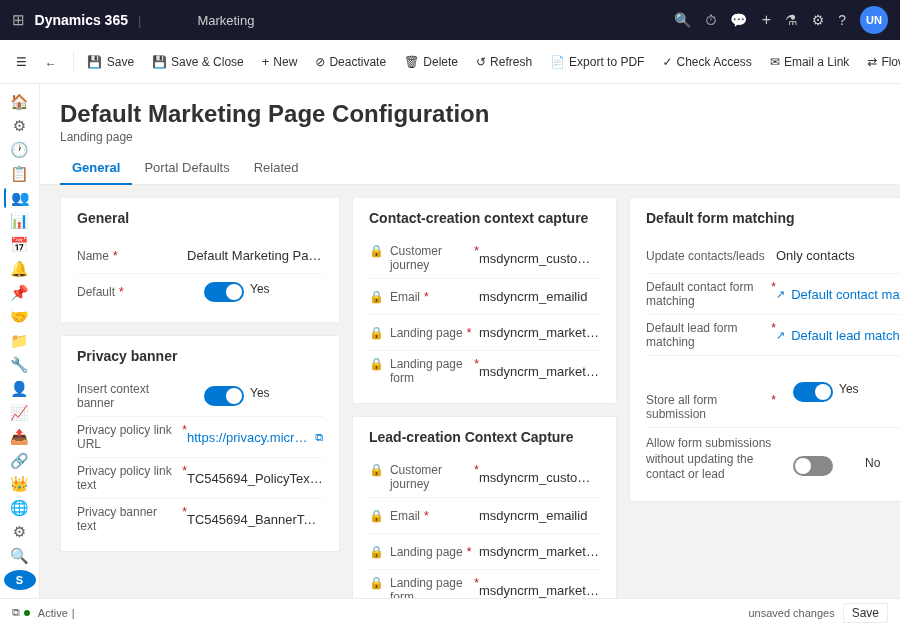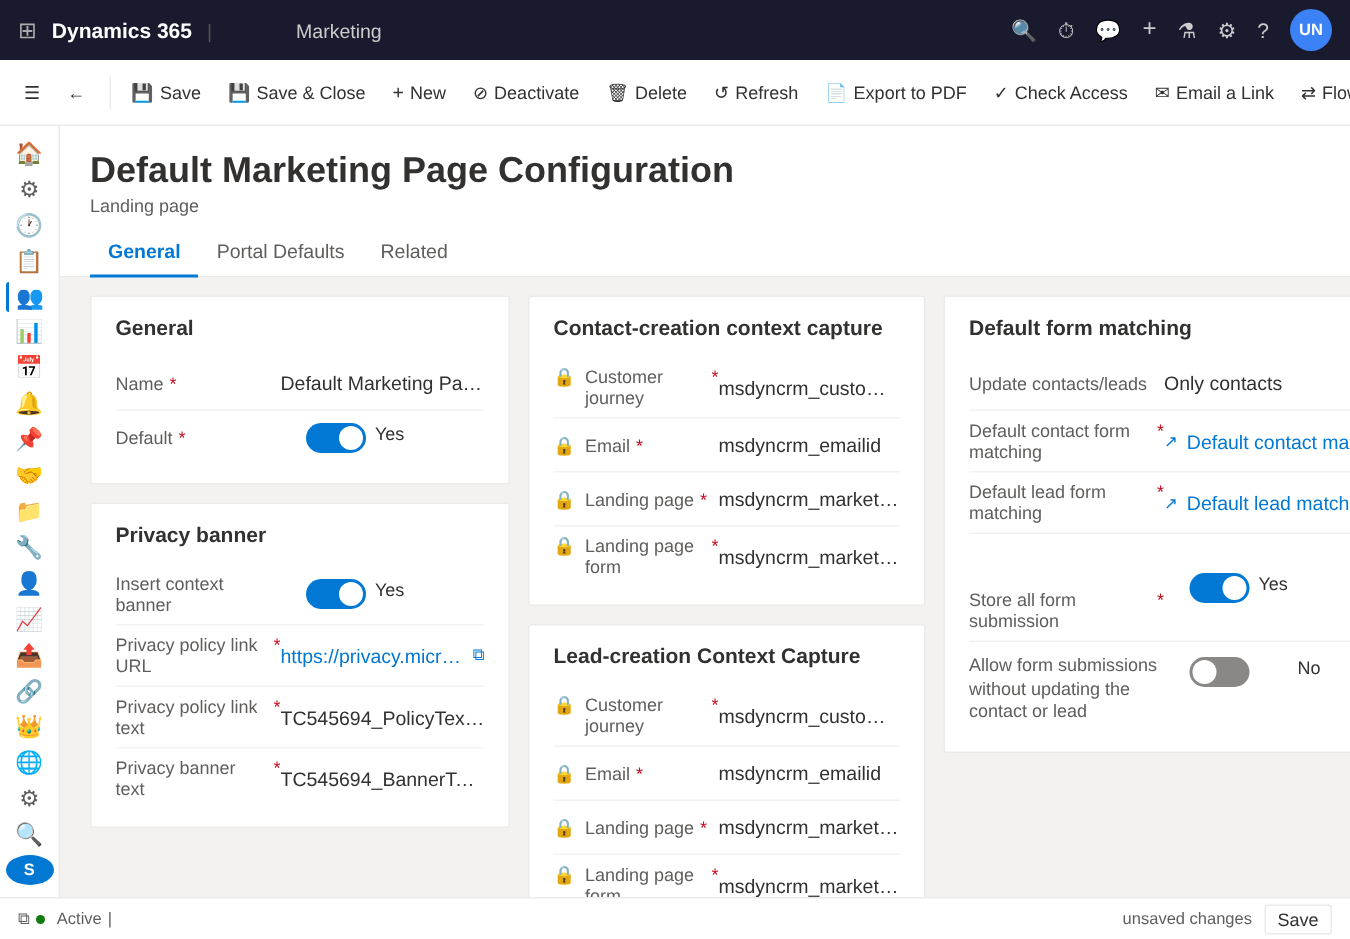--- a/index.html
+++ b/index.html
@@ -385,21 +385,21 @@
                 <div class="toggle-knob"></div>
               </div>
               <span class="toggle-label">Yes</span>
             </div>
           </div>
 
           <div class="field-row" style="align-items:flex-start;padding-top:8px;">
             <div class="field-label" style="width:130px;line-height:1.3;">
               <span>Allow form submissions without updating the contact or lead</span>
             </div>
-            <div class="toggle" style="margin-top:2px;gap:32px;">
+            <div class="toggle" style="margin-top:20px;gap:32px;">
               <div class="toggle-track off">
                 <div class="toggle-knob"></div>
               </div>
               <span class="toggle-label">No</span>
             </div>
           </div>
         </div>
       </div>
 
       <div class="scroll-indicator">

